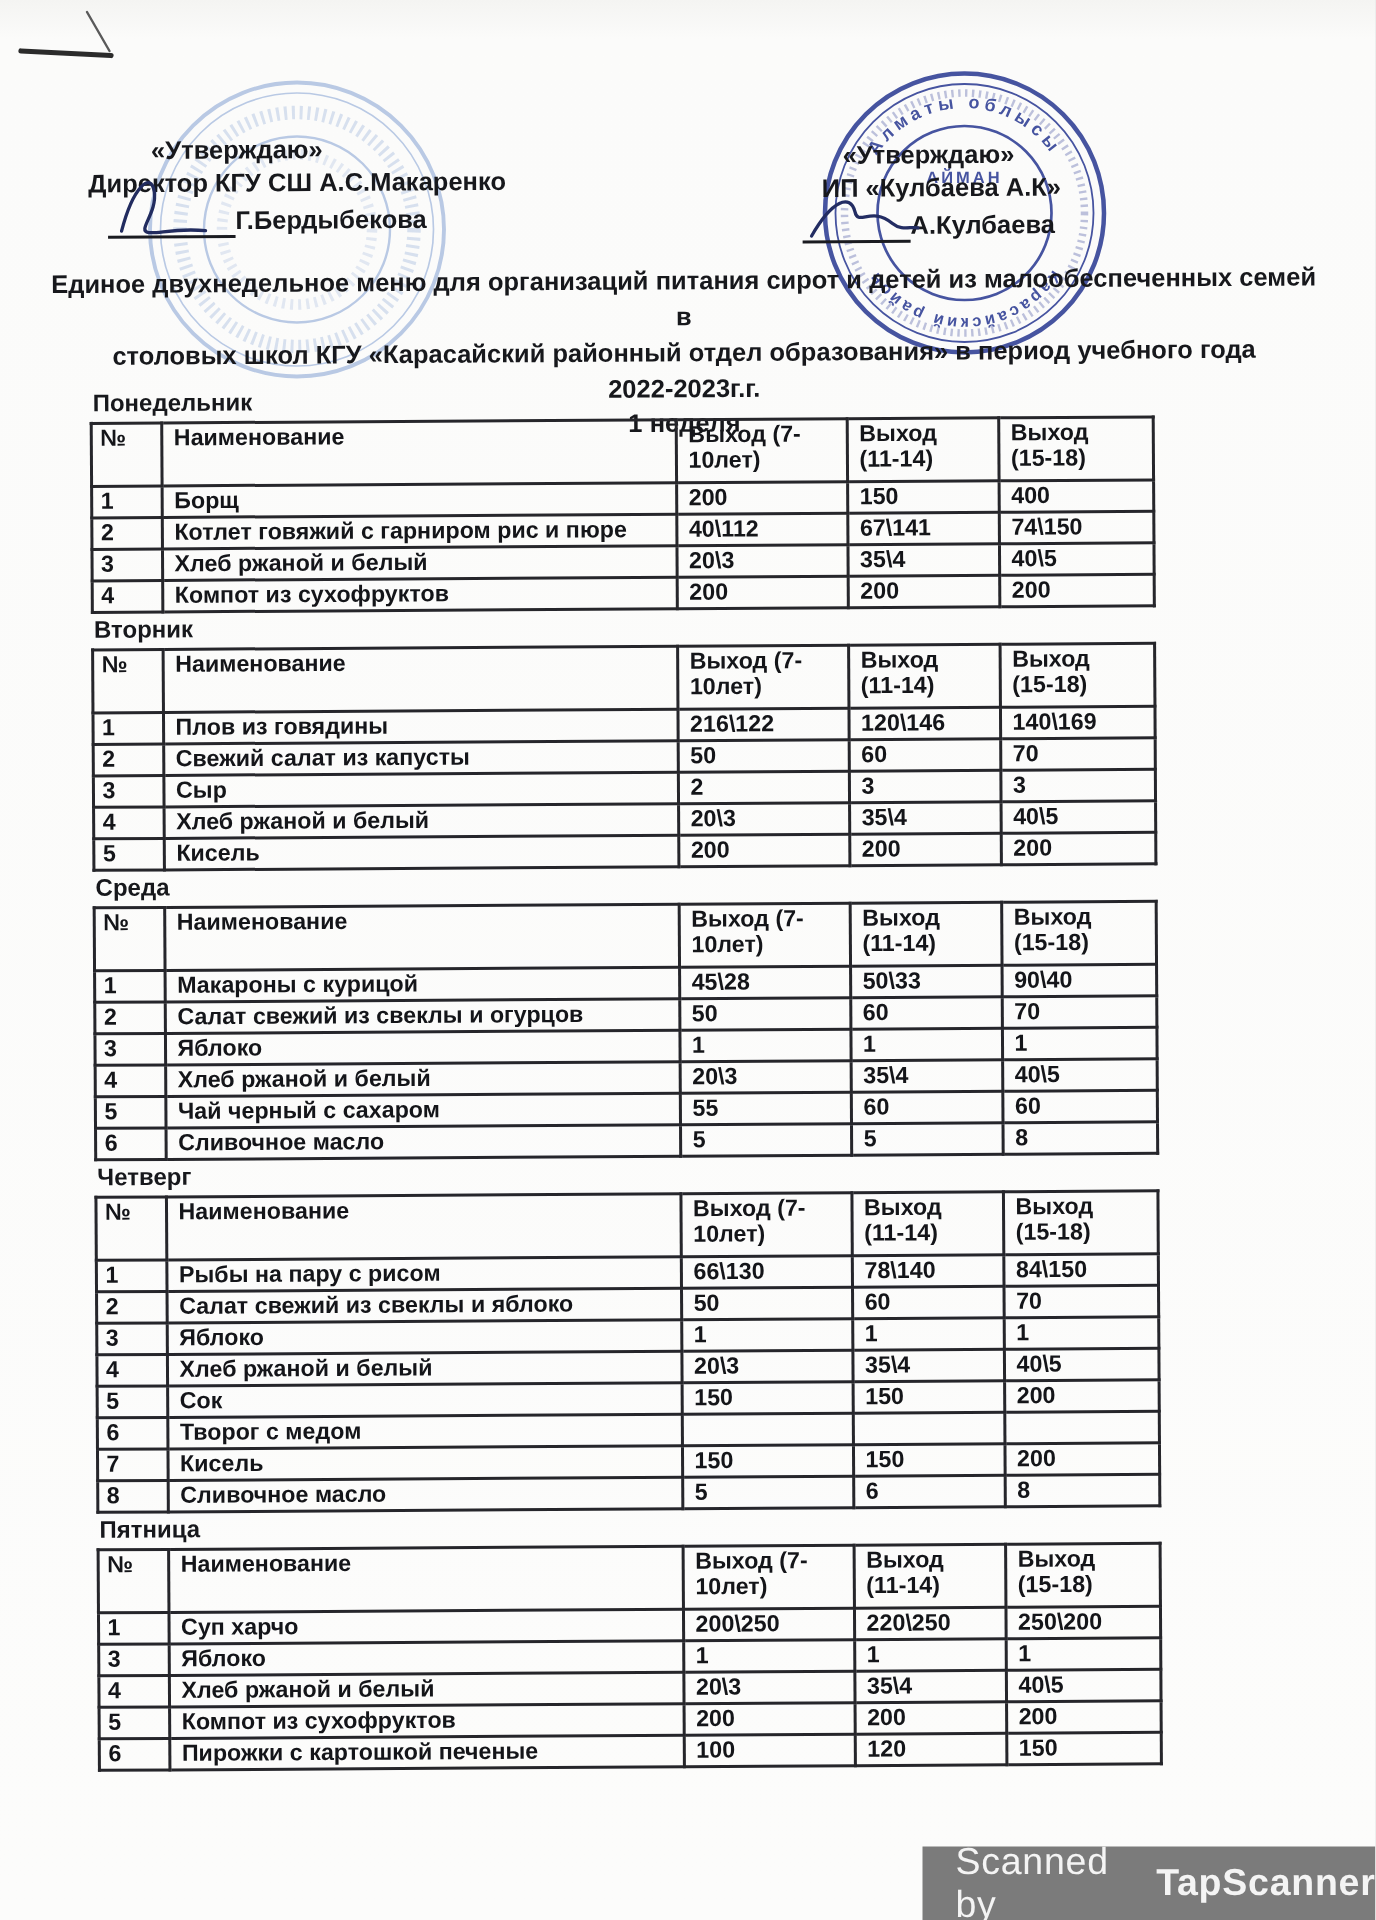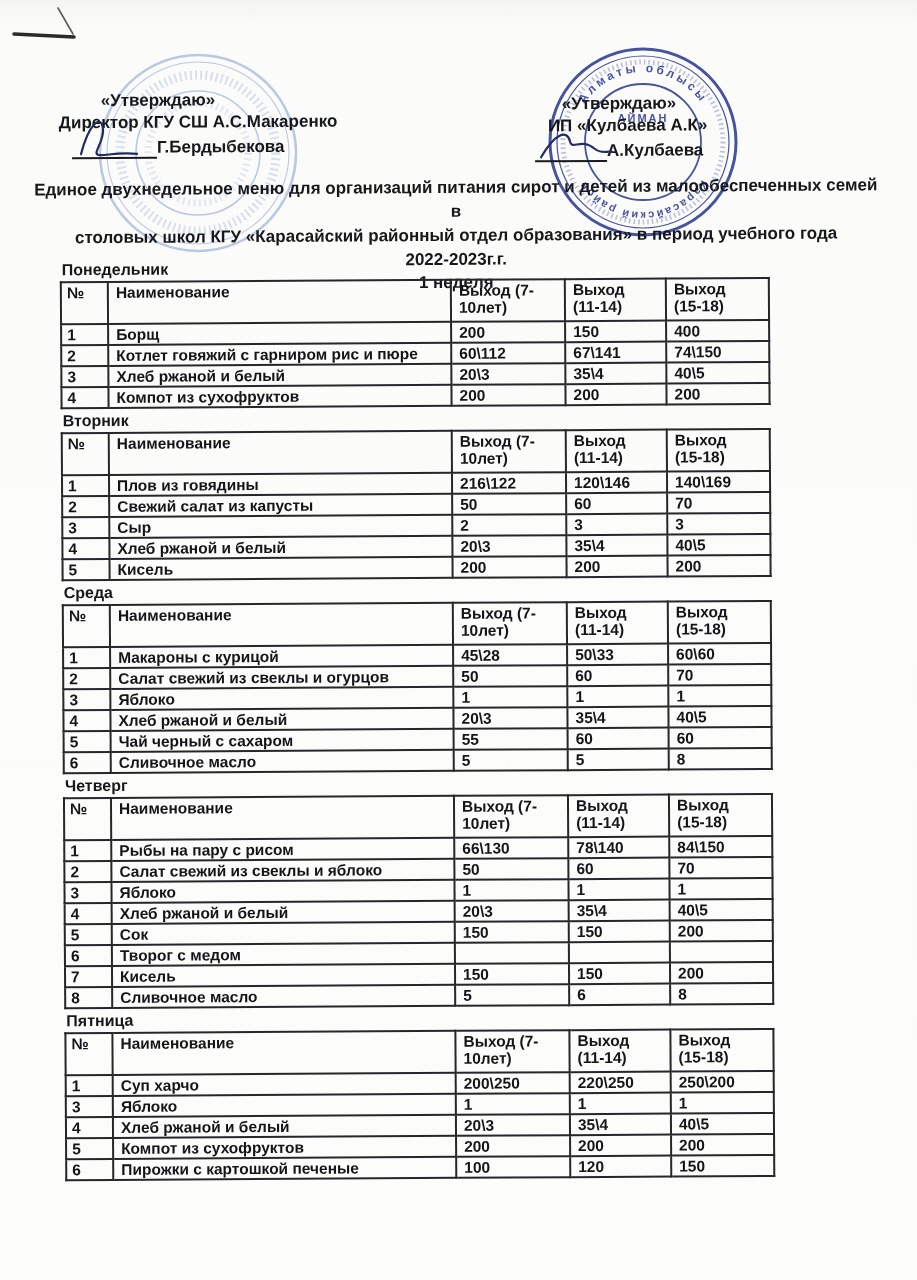--- a/index.html
+++ b/index.html
@@ -155,21 +155,21 @@
               <tr>
                 <td>1</td>
                 <td>Борщ</td>
                 <td>200</td>
                 <td>150</td>
                 <td>400</td>
               </tr>
               <tr>
                 <td>2</td>
                 <td>Котлет говяжий с гарниром рис и пюре</td>
-                <td>60\112</td>
+                <td>40\112</td>
                 <td>67\141</td>
                 <td>74\150</td>
               </tr>
               <tr>
                 <td>3</td>
                 <td>Хлеб ржаной и белый</td>
                 <td>20\3</td>
                 <td>35\4</td>
                 <td>40\5</td>
               </tr>
@@ -251,21 +251,21 @@
                 <th>Выход
 (15-18)</th>
               </tr>
             </thead>
             <tbody>
               <tr>
                 <td>1</td>
                 <td>Макароны  с курицой</td>
                 <td>45\28</td>
                 <td>50\33</td>
-                <td>60\60</td>
+                <td>90\40</td>
               </tr>
               <tr>
                 <td>2</td>
                 <td>Салат свежий из свеклы и огурцов</td>
                 <td>50</td>
                 <td>60</td>
                 <td>70</td>
               </tr>
               <tr>
                 <td>3</td>
@@ -424,14 +424,18 @@
                 <td>120</td>
                 <td>150</td>
               </tr>
             </tbody>
           </table>
         </section>
       </div>
 
   </div>
 
+  <div class="watermark">
+    <span>Scanned by </span>
+    <span class="brand">TapScanner</span>
+  </div>
 
 </div>
 
 </body></html>

